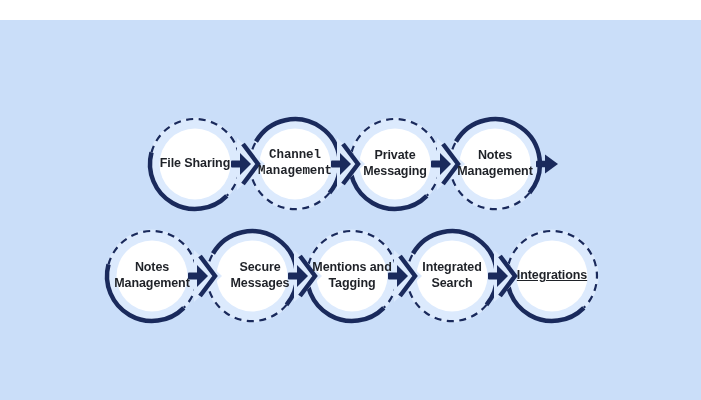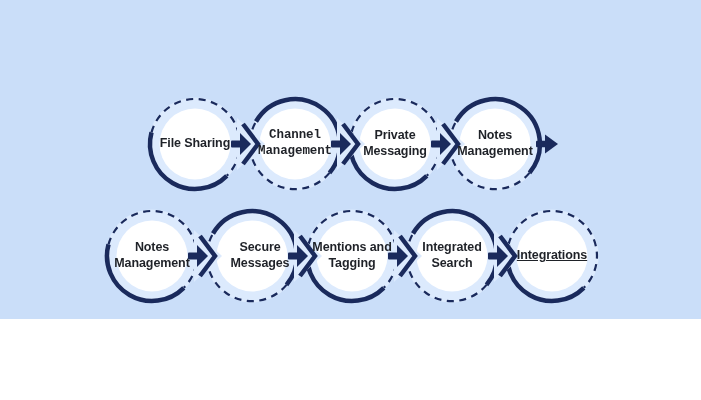--- a/index.html
+++ b/index.html
@@ -3,22 +3,23 @@
 <meta charset="utf-8">
 <style>
   html, body {
     margin: 0;
     padding: 0;
     font-family: "Liberation Sans", sans-serif;
   }
   .canvas {
     position: relative;
     width: 701px;
-    height: 319px;
+    height: 380px;
     overflow: hidden;
+    margin-top: 20px;
   }
   .canvas svg {
     position: absolute;
     left: 0;
     top: 0;
   }
   #labels {
     position: absolute;
     left: 0;
     top: 0;

